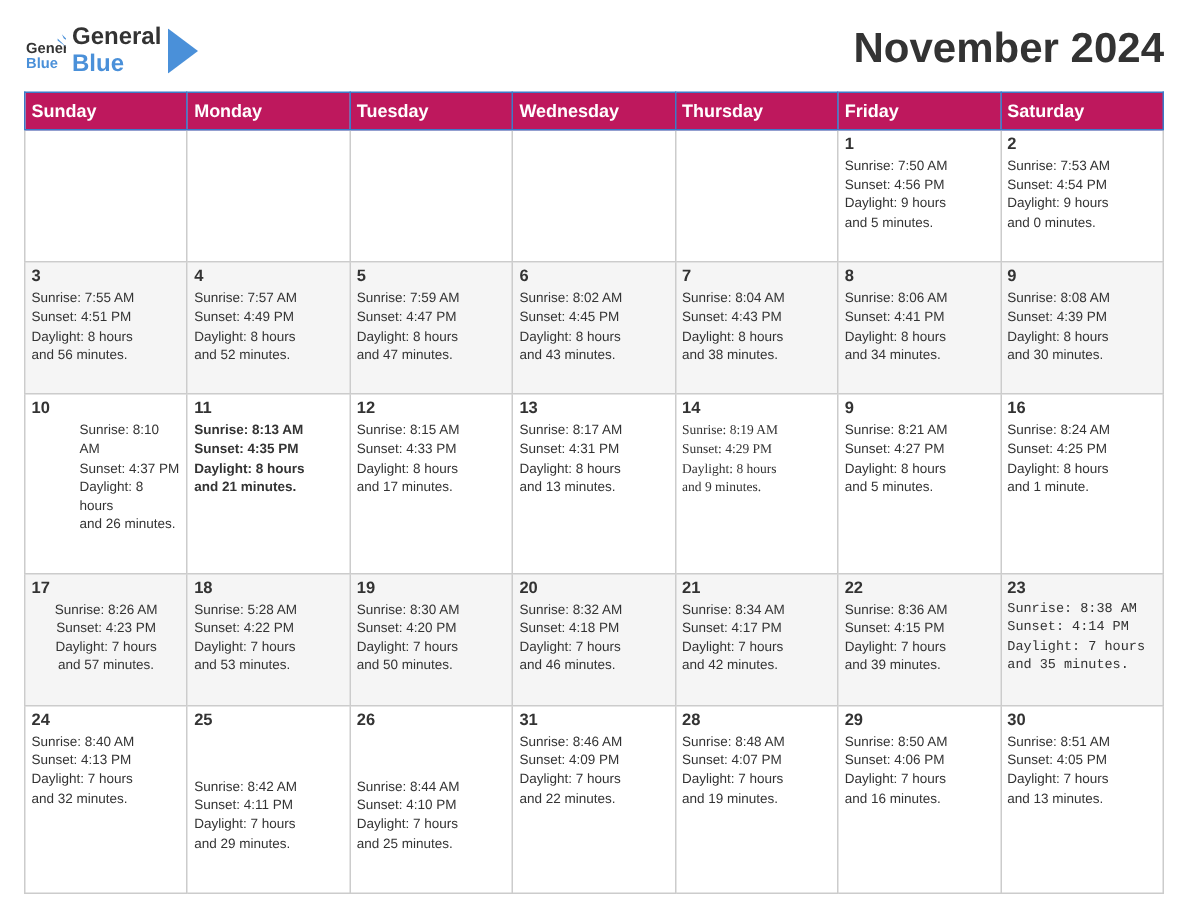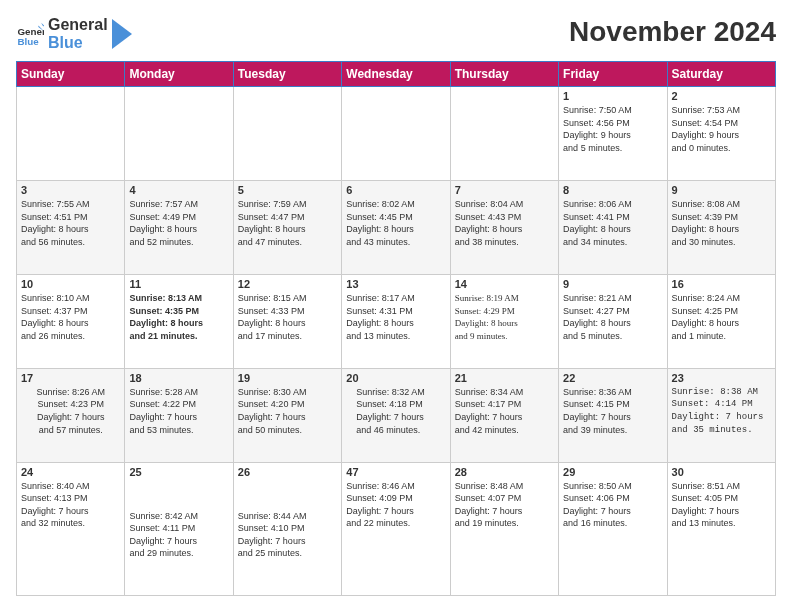--- a/index.html
+++ b/index.html
@@ -199,21 +199,21 @@
             <span class="day-num">9</span>
             <div class="day-info" style="white-space: pre-line;">Sunrise: 8:08 AM
 Sunset: 4:39 PM
 Daylight: 8 hours
 and 30 minutes.</div>
           </td>
         </tr>
         <tr>
           <td>
             <span class="day-num">10</span>
-            <div class="day-info" style="white-space: pre-line;">Sunrise: 8:10 AM
+            <div class="day-info" style="white-space: pre-line; margin-left: 32px;">Sunrise: 8:10 AM
 Sunset: 4:37 PM
 Daylight: 8 hours
 and 26 minutes.</div>
           </td>
           <td>
             <span class="day-num">11</span>
             <div class="day-info" style="white-space: pre-line; font-weight: bold;">Sunrise: 8:13 AM
 Sunset: 4:35 PM
 Daylight: 8 hours
 and 21 minutes.</div>
@@ -271,21 +271,21 @@
           </td>
           <td>
             <span class="day-num">19</span>
             <div class="day-info" style="white-space: pre-line;">Sunrise: 8:30 AM
 Sunset: 4:20 PM
 Daylight: 7 hours
 and 50 minutes.</div>
           </td>
           <td>
             <span class="day-num">20</span>
-            <div class="day-info" style="white-space: pre-line; margin-left: 10px;">Sunrise: 8:32 AM
+            <div class="day-info" style="white-space: pre-line;">Sunrise: 8:32 AM
 Sunset: 4:18 PM
 Daylight: 7 hours
 and 46 minutes.</div>
           </td>
           <td>
             <span class="day-num">21</span>
             <div class="day-info" style="white-space: pre-line;">Sunrise: 8:34 AM
 Sunset: 4:17 PM
 Daylight: 7 hours
 and 42 minutes.</div>
@@ -321,21 +321,21 @@
 and 29 minutes.</div>
           </td>
           <td>
             <span class="day-num">26</span>
             <div class="day-info" style="white-space: pre-line; margin-top: 32px;">Sunrise: 8:44 AM
 Sunset: 4:10 PM
 Daylight: 7 hours
 and 25 minutes.</div>
           </td>
           <td>
-            <span class="day-num">47</span>
+            <span class="day-num">31</span>
             <div class="day-info" style="white-space: pre-line;">Sunrise: 8:46 AM
 Sunset: 4:09 PM
 Daylight: 7 hours
 and 22 minutes.</div>
           </td>
           <td>
             <span class="day-num">28</span>
             <div class="day-info" style="white-space: pre-line;">Sunrise: 8:48 AM
 Sunset: 4:07 PM
 Daylight: 7 hours

